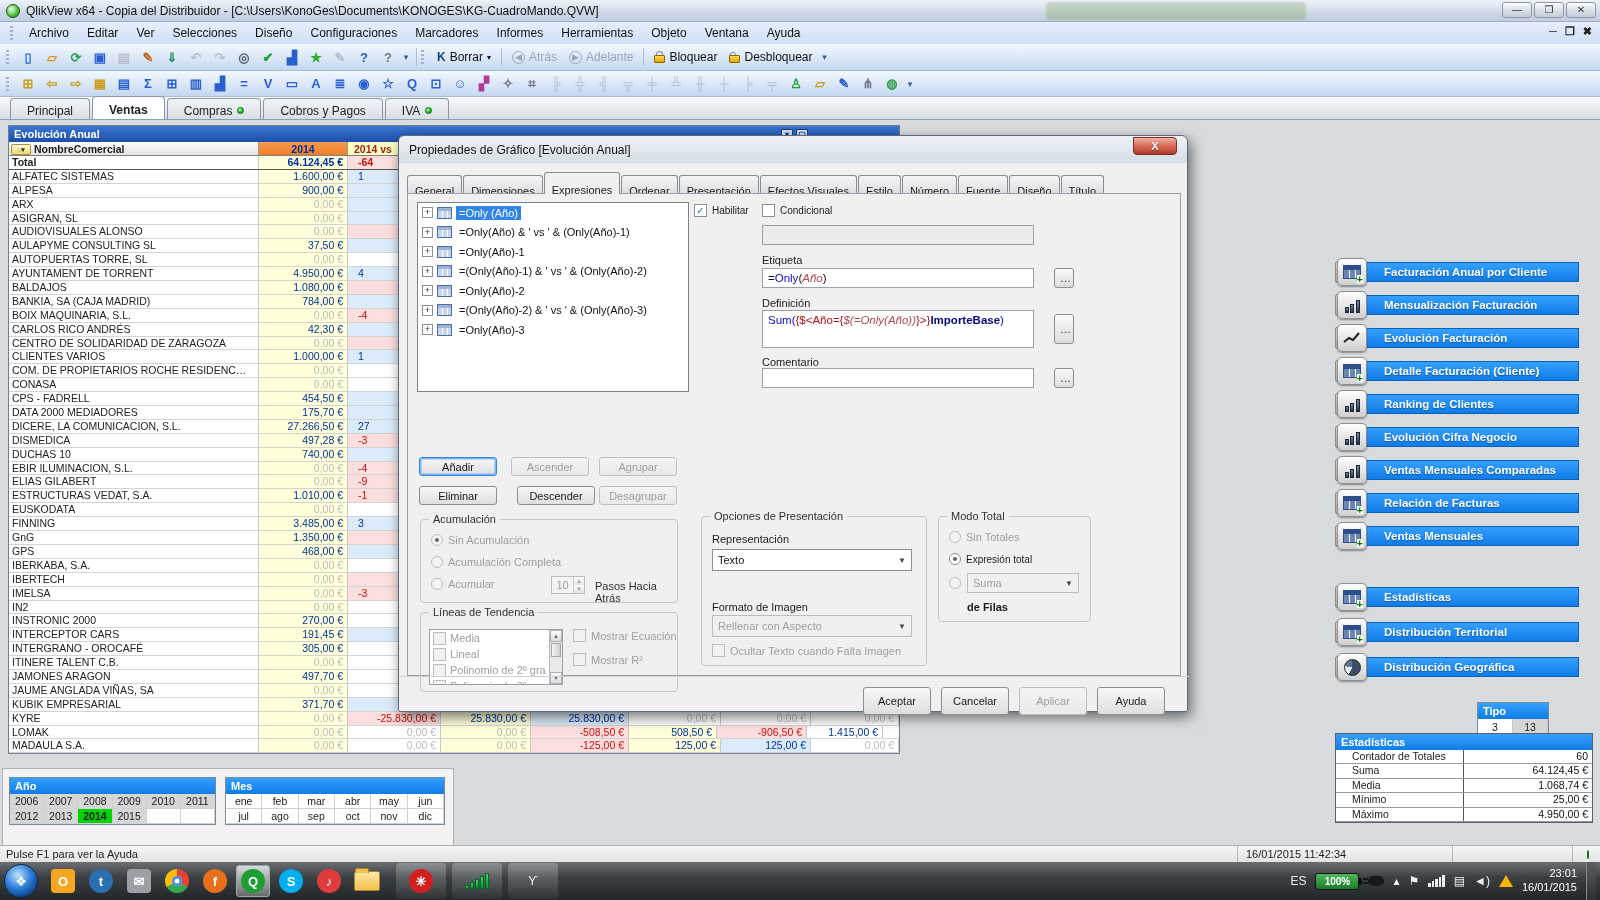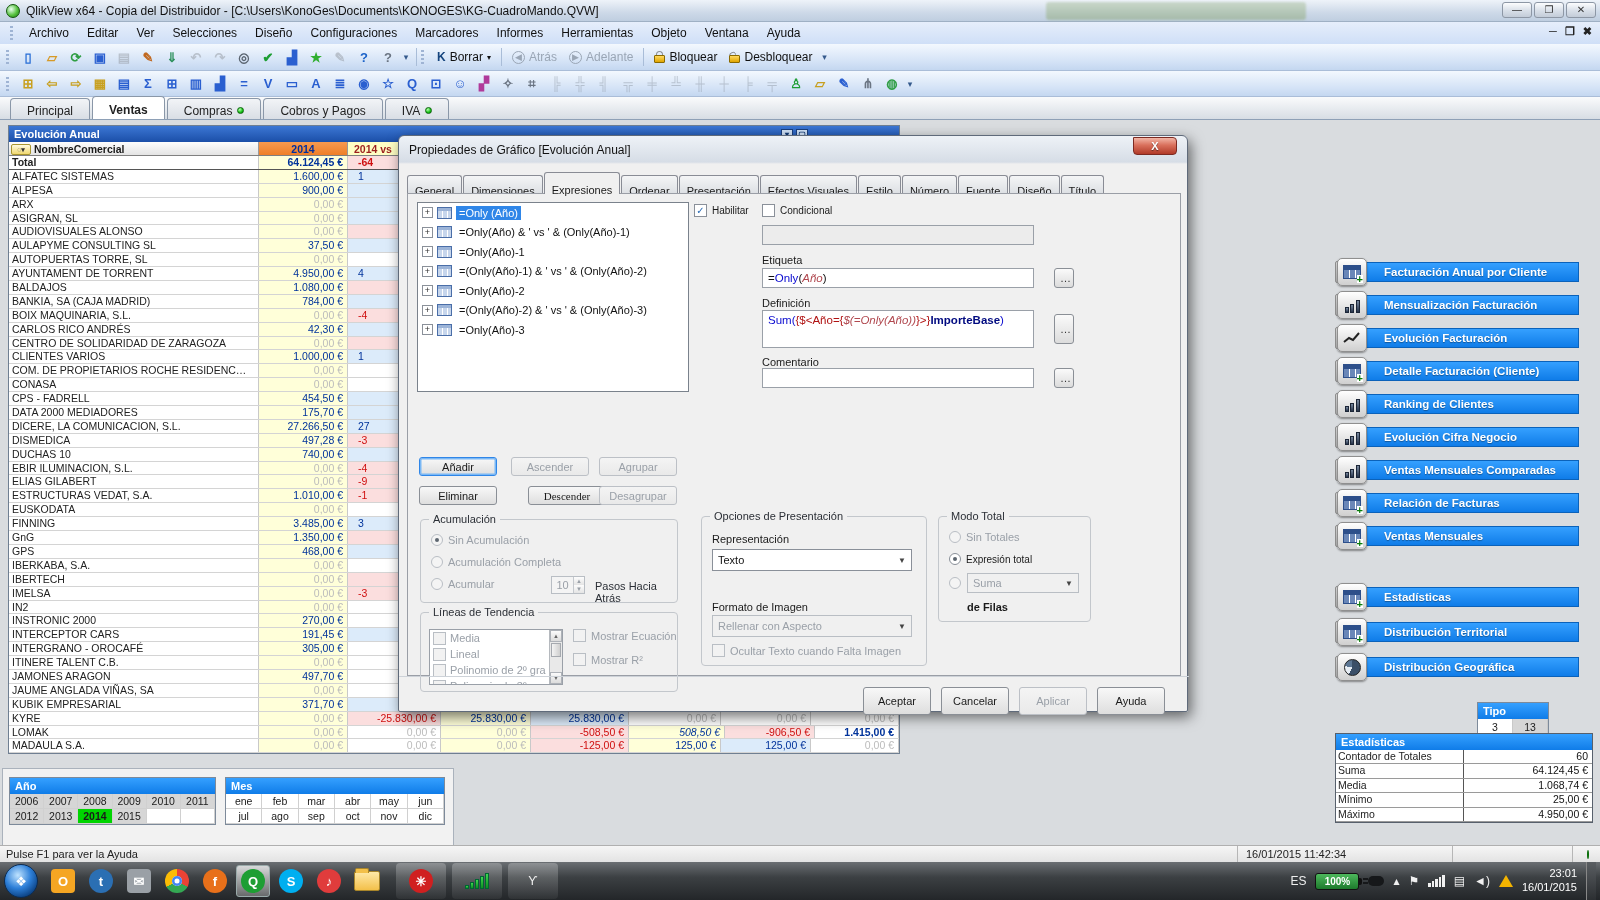--- a/index.html
+++ b/index.html
@@ -98,21 +98,21 @@
   .ic-pie { width:17px; height:17px; border-radius:50%; border:1px solid #222;
     background:conic-gradient(#3b4f68 0 210deg, #e8eef5 210deg 280deg, #5d7794 280deg 360deg); }
 
   
   .mini-caption { background:linear-gradient(#35a0ff,#0f7ce8); color:#fff; font-weight:bold; font-size:11px; display:flex; align-items:center; padding:0 5px; height:16px; }
   .tipo { position:absolute; left:1477px; top:582px; width:72px; border:1px solid #7d8藏; border:1px solid #7d8a9a; background:#fff; }
   .tipo-cells { display:flex; height:15px; }
   .tipo-cell { flex:1; display:flex; align-items:center; justify-content:center; font-size:10.5px; border-right:1px solid #c9c9c9; }
   .stats { position:absolute; left:1335px; top:613px; width:258px; border:1px solid #57606c; background:#fff; }
   .stats-row { display:flex; height:14.4px; border-bottom:1px solid #9a9a9a; }
-  .stats-row .k { width:128px; padding-left:2px; border-right:1px solid #555; font-size:10.5px; line-height:13px; color:#222; }
+  .stats-row .k { width:128px; padding-left:16px; border-right:1px solid #555; font-size:10.5px; line-height:13px; color:#222; }
   .stats-row .v { flex:1; text-align:right; padding-right:4px; font-size:10.5px; line-height:13px; color:#111; }
 
   
   .filters-panel { position:absolute; left:2px; top:648px; width:452px; height:78px; background:#f2f2f2; border:1px solid #aab2bc; }
   .listbox { position:absolute; border:1px solid #7d8a9a; background:#fff; }
   .lb-year { left:6px; top:8px; width:207px; }
   .lb-month { left:222px; top:8px; width:220px; }
   .lb-grid { display:grid; grid-template-columns:repeat(6,1fr); }
   .lb-cell { height:15px; display:flex; align-items:center; justify-content:center; font-size:10.5px; border-right:1px solid #d0d0d0; border-bottom:1px solid #d0d0d0; }
   .lb-g { background:#d6d6d6; } .lb-w { background:#fff; } .lb-sel { background:#00d400; font-weight:bold; }
@@ -757,23 +757,23 @@
             <div class="c c-e bg-w fg-gray" style="width: 92px;">0,00 €</div>
             <div class="c c-e bg-w fg-gray" style="width: 90px;">0,00 €</div>
             <div class="c c-e bg-w fg-gray" style="width: 88px;">0,00 €</div>
           </div>
           <div class="prow">
             <div class="c c-name">LOMAK</div>
             <div class="c c-val bg-y fg-gray">0,00 €</div>
             <div class="c c-vs bg-w fg-gray full">0,00 €</div>
             <div class="c c-e bg-y fg-gray" style="width: 90px;">0,00 €</div>
             <div class="c c-e bg-p fg-red" style="width: 98px;">-508,50 €</div>
-            <div class="c c-e bg-y fg-blue" style="width: 96px; font-style: italic;">508,50 €</div>
+            <div class="c c-e bg-y fg-blue" style="width: 88px;">508,50 €</div>
             <div class="c c-e bg-p fg-red" style="width: 90px;">-906,50 €</div>
-            <div class="c c-e bg-w fg-blue" style="width: 84px; font-weight: bold;">1.415,00 €</div>
+            <div class="c c-e bg-w fg-blue" style="width: 76px;">1.415,00 €</div>
           </div>
           <div class="prow">
             <div class="c c-name">MADAULA S.A.</div>
             <div class="c c-val bg-y fg-gray">0,00 €</div>
             <div class="c c-vs bg-w fg-gray full">0,00 €</div>
             <div class="c c-e bg-y fg-gray" style="width: 90px;">0,00 €</div>
             <div class="c c-e bg-p fg-red" style="width: 98px;">-125,00 €</div>
             <div class="c c-e bg-y fg-blue" style="width: 92px;">125,00 €</div>
             <div class="c c-e bg-b fg-blue" style="width: 90px;">125,00 €</div>
             <div class="c c-e bg-w fg-gray" style="width: 88px;">0,00 €</div>
@@ -1012,21 +1012,21 @@
               <span class="plusbox">+</span>
               <span class="gridico"></span>
               <span class="expr-text">=Only(Año)-3</span>
             </div>
           </div>
 
         <div class="btn focus" style="left:11px; top:263px;">Añadir</div>
         <div class="btn dis" style="left:103px; top:263px;">Ascender</div>
         <div class="btn dis" style="left:191px; top:263px;">Agrupar</div>
         <div class="btn" style="left:11px; top:292px;">Eliminar</div>
-        <div class="btn" style="left:120px; top:292px;font-family:Liberation Serif, serif;">Descender</div>
+        <div class="btn" style="left:109px; top:292px;">Descender</div>
         <div class="btn dis" style="left:191px; top:292px;">Desagrupar</div>
 
         <div class="ckrow" style="left:286px; top:10px;">
           <span class="ckbox">✓</span>
           <span class="ntext">Habilitar</span>
         </div>
         <div class="ckrow" style="left:354px; top:10px;">
           <span class="ckbox"></span>
           <span class="ntext">Condicional</span>
         </div>

